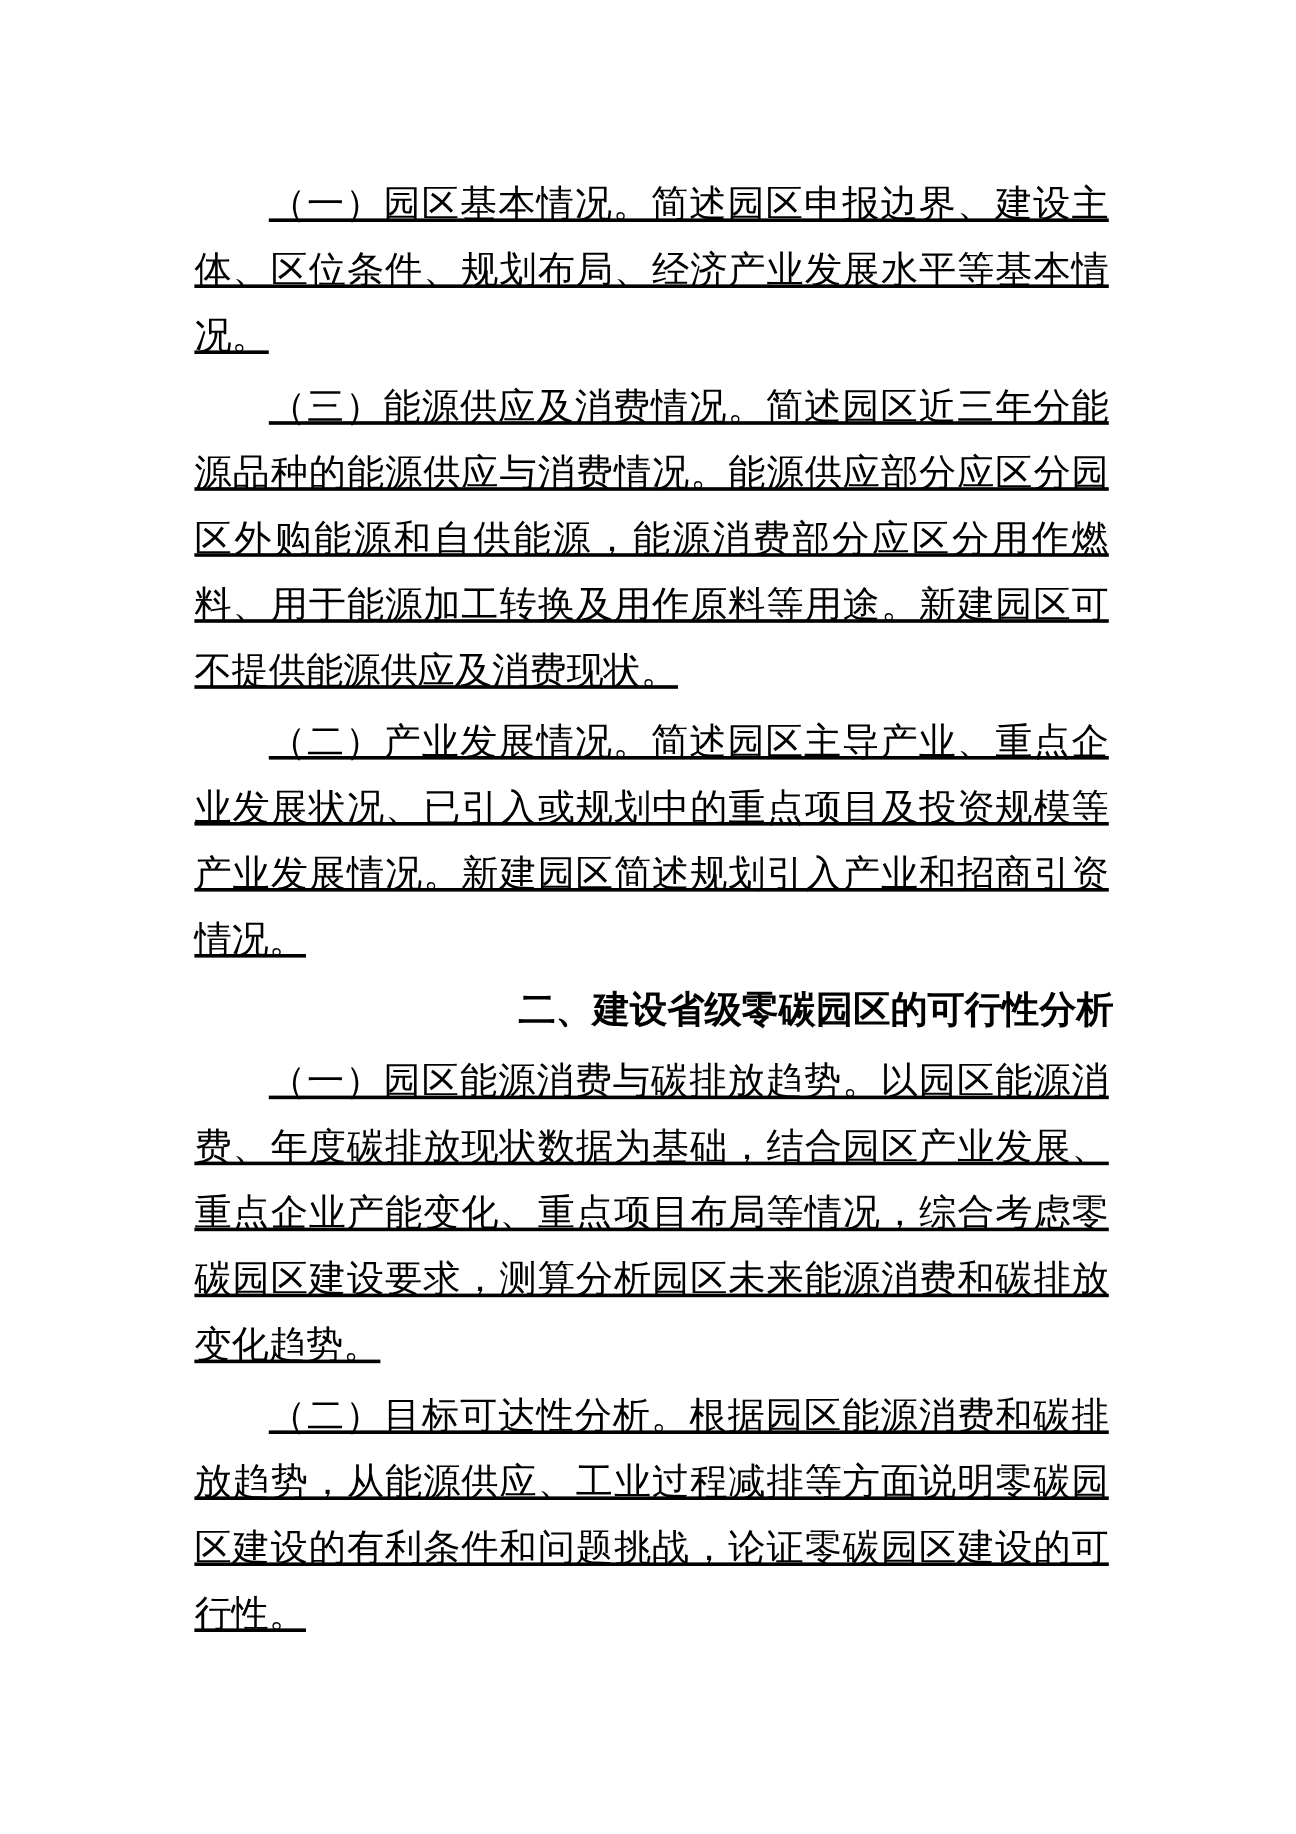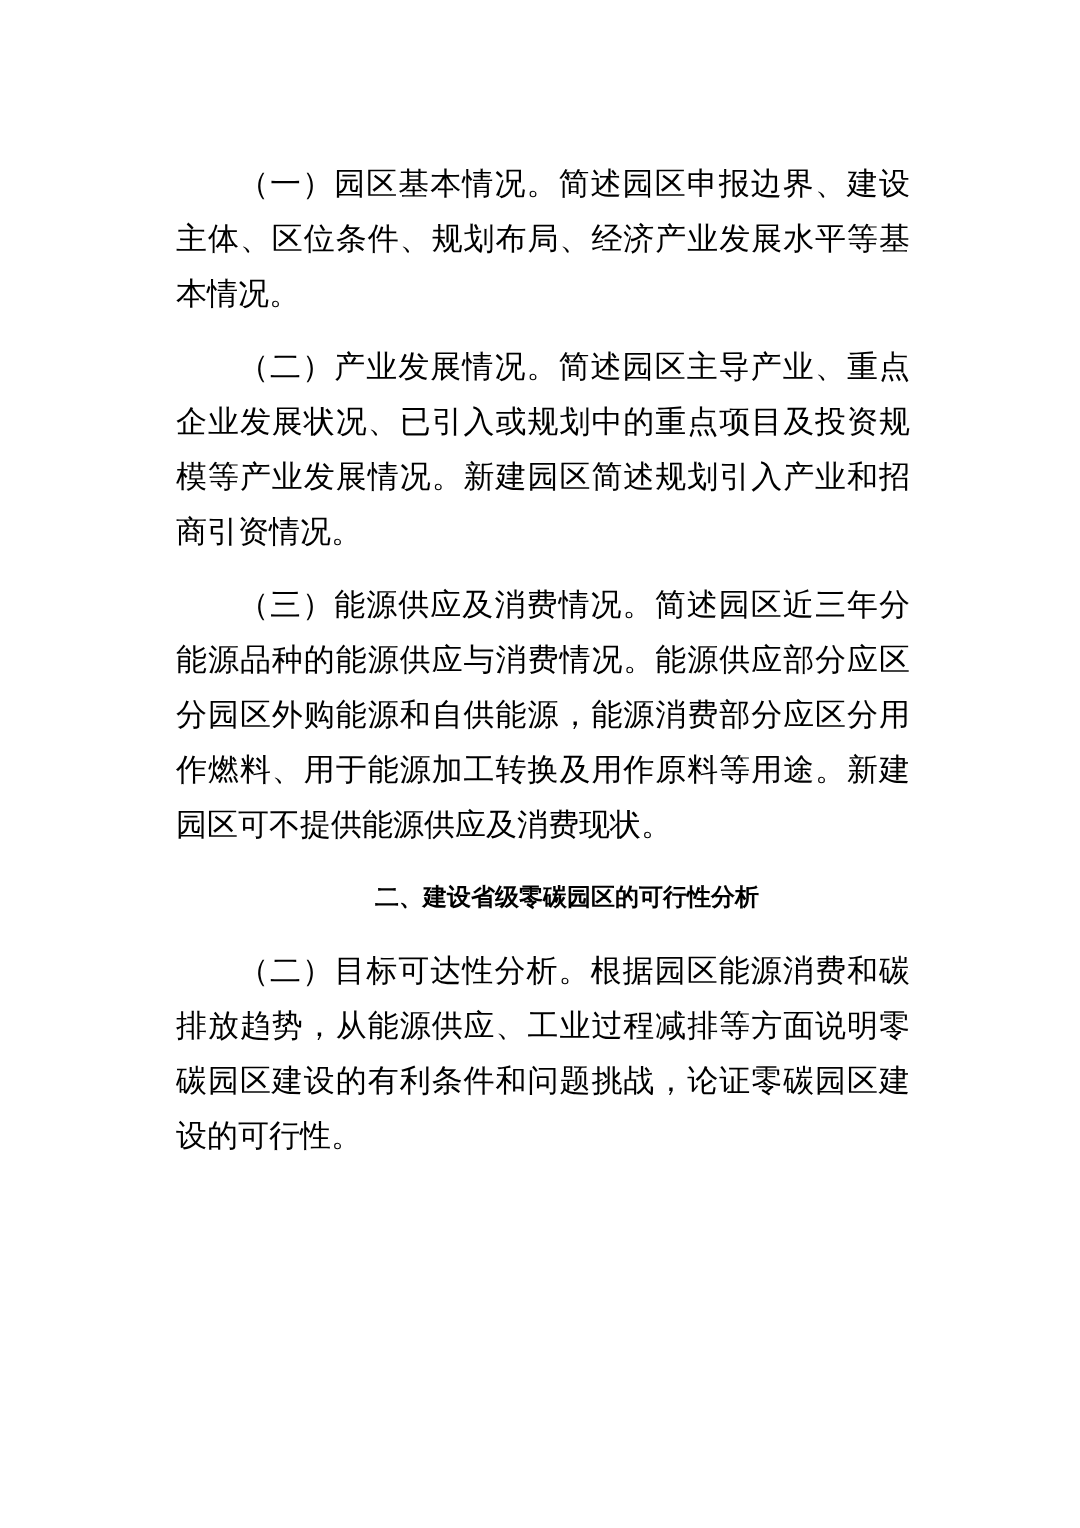--- a/index.html
+++ b/index.html
@@ -20,40 +20,42 @@
     top: 138px;
     width: 770px;
     color: #000000;
     font-family: "Liberation Serif", "DejaVu Serif", serif;
     font-size: 31px;
     line-height: 55px;
     text-align: justify;
     text-justify: inter-character;
   }
   .para {
-    margin: 18px;
+    margin: 4px;
     padding: 0;
     text-indent: 2em;
+    text-decoration: underline;
   }
   .heading {
     margin: 0;
     padding: 0;
     text-indent: 2em;
-    font-family: Liberation Serif, serif;
+    font-family: Liberation Sans, sans-serif;
     font-weight: bold;
-    font-size: 24px;
+    font-size: 31px;
     line-height: 55px;
-    text-align: center;
+    text-align: right;
   }
 </style>
 </head>
 <body>
 
 <div class="page">
   <div class="content">
     <p class="para">（一）园区基本情况。简述园区申报边界、建设主体、区位条件、规划布局、经济产业发展水平等基本情况。</p>
+    <p class="para">（三）能源供应及消费情况。简述园区近三年分能源品种的能源供应与消费情况。能源供应部分应区分园区外购能源和自供能源，能源消费部分应区分用作燃料、用于能源加工转换及用作原料等用途。新建园区可不提供能源供应及消费现状。</p>
     <p class="para">（二）产业发展情况。简述园区主导产业、重点企业发展状况、已引入或规划中的重点项目及投资规模等产业发展情况。新建园区简述规划引入产业和招商引资情况。</p>
-    <p class="para">（三）能源供应及消费情况。简述园区近三年分能源品种的能源供应与消费情况。能源供应部分应区分园区外购能源和自供能源，能源消费部分应区分用作燃料、用于能源加工转换及用作原料等用途。新建园区可不提供能源供应及消费现状。</p>
     <h2 class="heading">二、建设省级零碳园区的可行性分析</h2>
+    <p class="para">（一）园区能源消费与碳排放趋势。以园区能源消费、年度碳排放现状数据为基础，结合园区产业发展、重点企业产能变化、重点项目布局等情况，综合考虑零碳园区建设要求，测算分析园区未来能源消费和碳排放变化趋势。</p>
     <p class="para">（二）目标可达性分析。根据园区能源消费和碳排放趋势，从能源供应、工业过程减排等方面说明零碳园区建设的有利条件和问题挑战，论证零碳园区建设的可行性。</p>
 
   </div>
 </div>
 
 </body></html>

